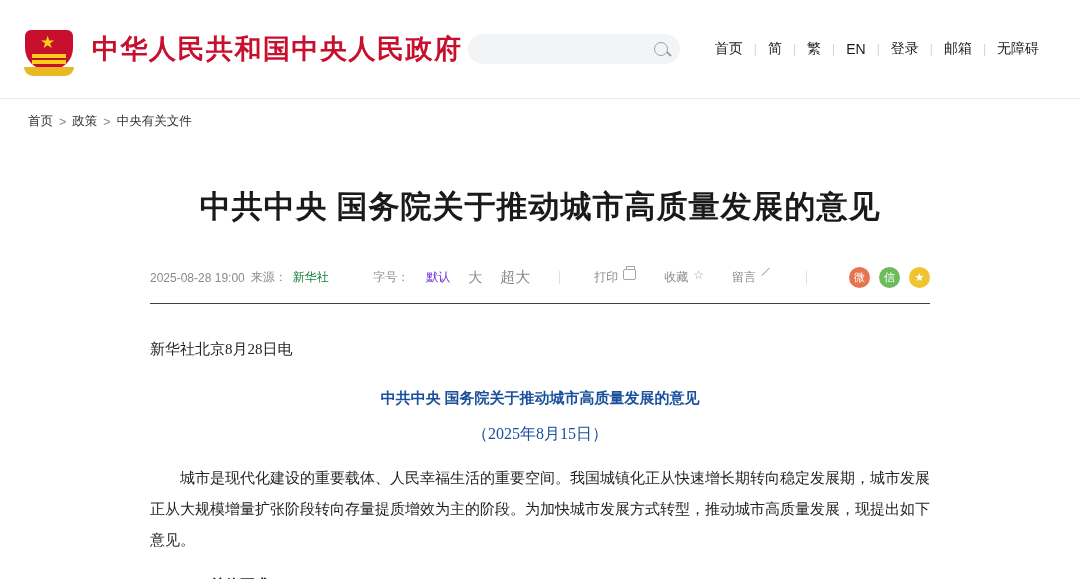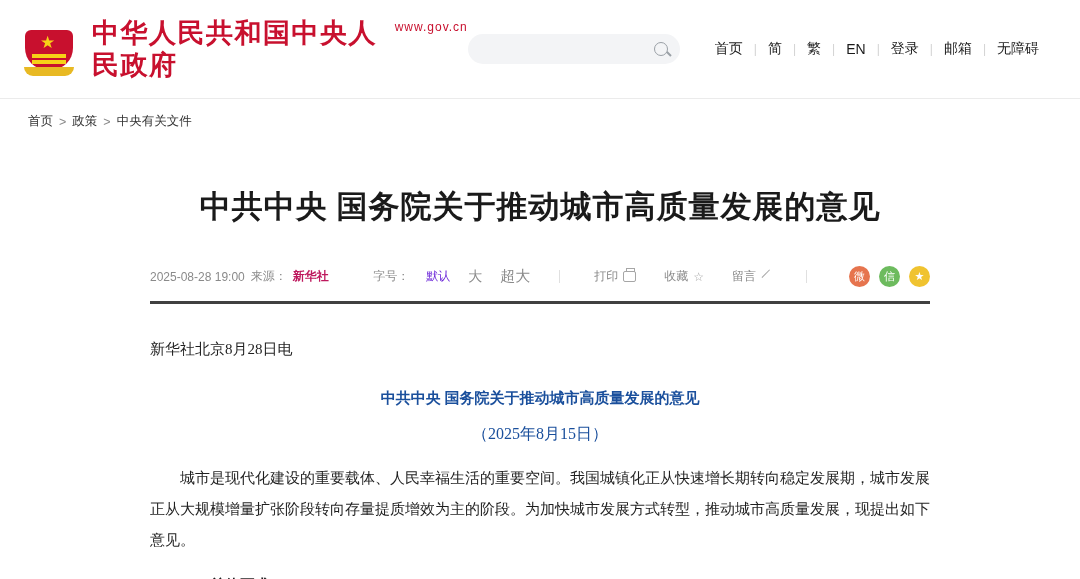--- a/index.html
+++ b/index.html
@@ -151,47 +151,47 @@
     font-family: "Liberation Serif", serif;
     font-size: 31px;
     font-weight: bold;
     color: #1a1a1a;
     letter-spacing: 1px;
     margin-top: 42px;
   }
   .meta-row {
     margin-top: 34px;
     height: 42px;
-    border-bottom: 3px solid #404040;
+    border-bottom: 1px solid #404040;
     display: flex;
     align-items: center;
     font-size: 12px;
     color: #8a8a8a;
     padding-bottom: 10px;
   }
   .meta-left { display: flex; align-items: center; gap: 6px; }
-  .meta-source-name { color: #be185d; font-weight: bold; }
+  .meta-source-name { color: #15803d; }
   .meta-center {
     margin-left: auto;
     display: flex;
     align-items: center;
     gap: 8px;
     color: #8a8a8a;
   }
   .fs-label { margin-right: 4px; }
   .fs-opt { margin: 0 5px; cursor: pointer; }
   .fs-opt.active { color: #6d28d9; }
   .fs-opt.big { font-size: 14px; }
   .fs-opt.bigger { font-size: 15px; }
   .vline {
     width: 1px; height: 13px;
     background: #e0e0e0;
     margin: 0 16px;
   }
-  .tool { display: flex; align-items: center; gap: 5px; cursor: pointer; margin: 0 10px; }
+  .tool { display: flex; align-items: flex-start; gap: 5px; cursor: pointer; margin: 0 10px; }
   .ico-printer {
     width: 13px; height: 11px;
     border: 1.3px solid #a6a6a6;
     border-radius: 2px;
     position: relative;
     display: inline-block;
   }
   .ico-printer::before {
     content: "";
     position: absolute;
@@ -271,21 +271,20 @@
 
 <div class="header">
   <div class="emblem">
     <div class="circle"></div>
     <div class="star">★</div>
     <div class="bars"></div>
     <div class="ribbon"></div>
   </div>
   <div class="brand">
     <div class="cn">中华人民共和国中央人民政府</div>
-    <div class="url">www.gov.cn</div>
   </div>
 
   <div class="header-right">
     <div class="search-box">
       <input type="text" placeholder="" style="">
       <span class="search-icon"></span>
     </div>
     <div class="navlinks">
       <span class="item">首页</span>
       <span class="sep">|</span>

